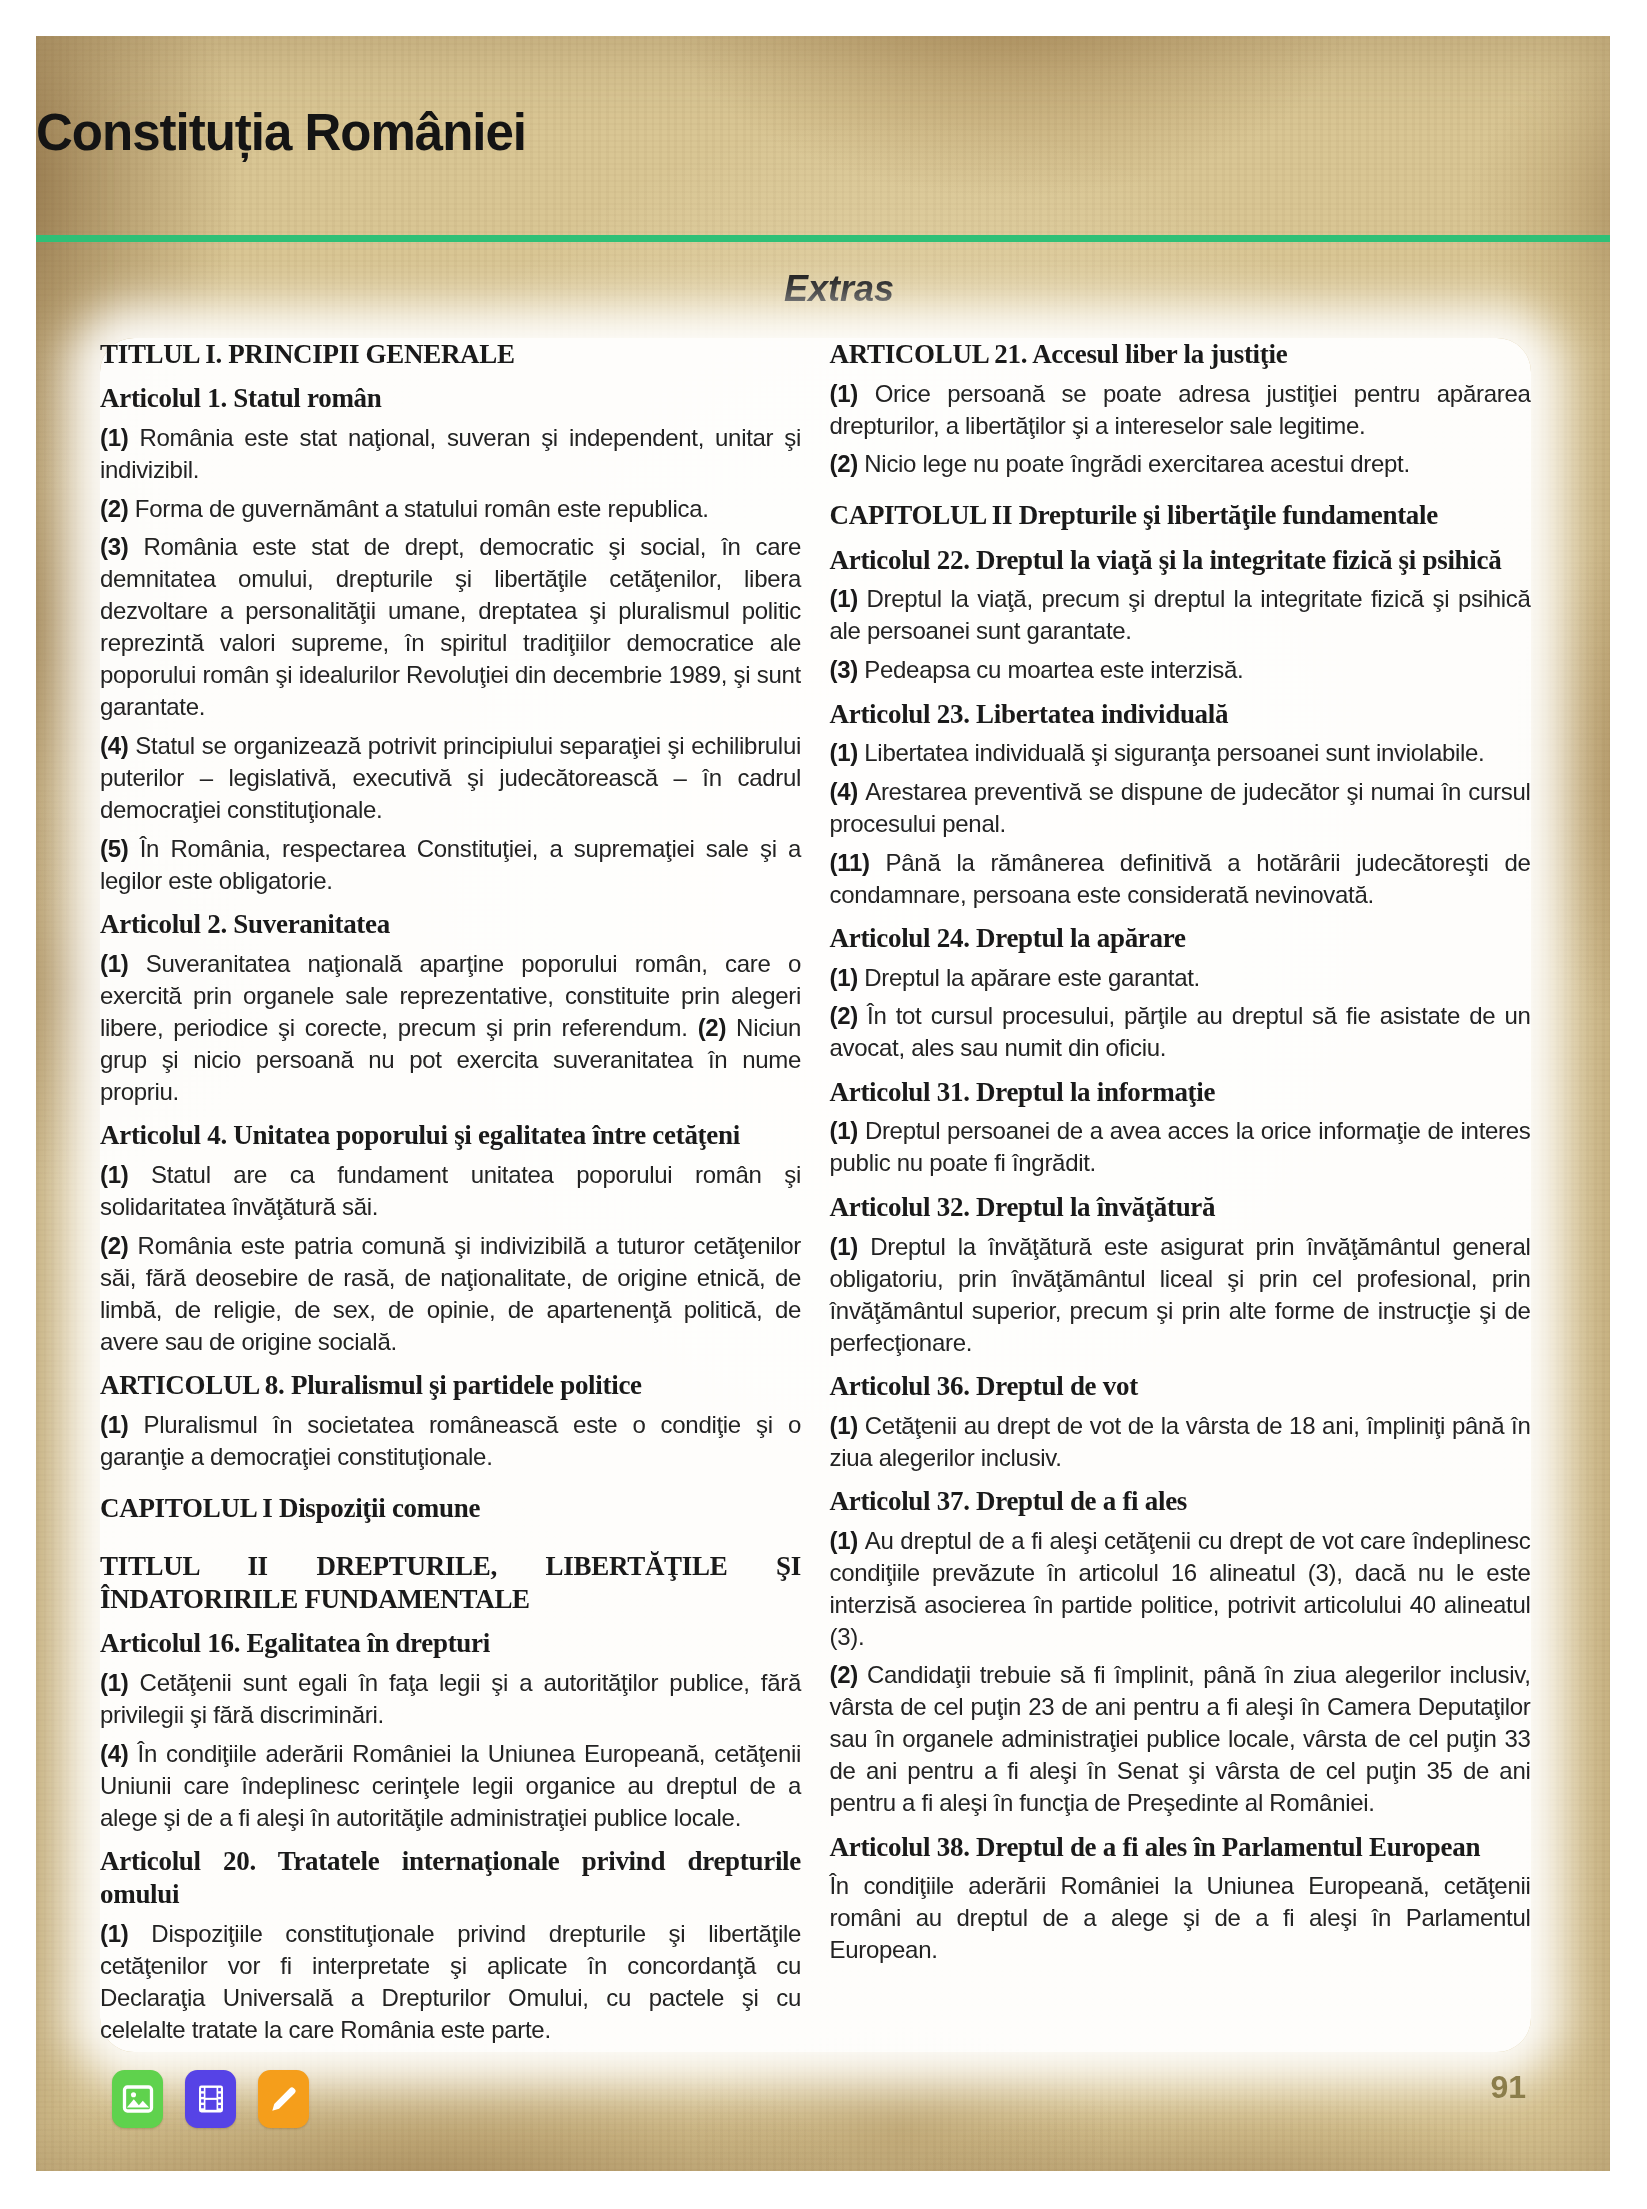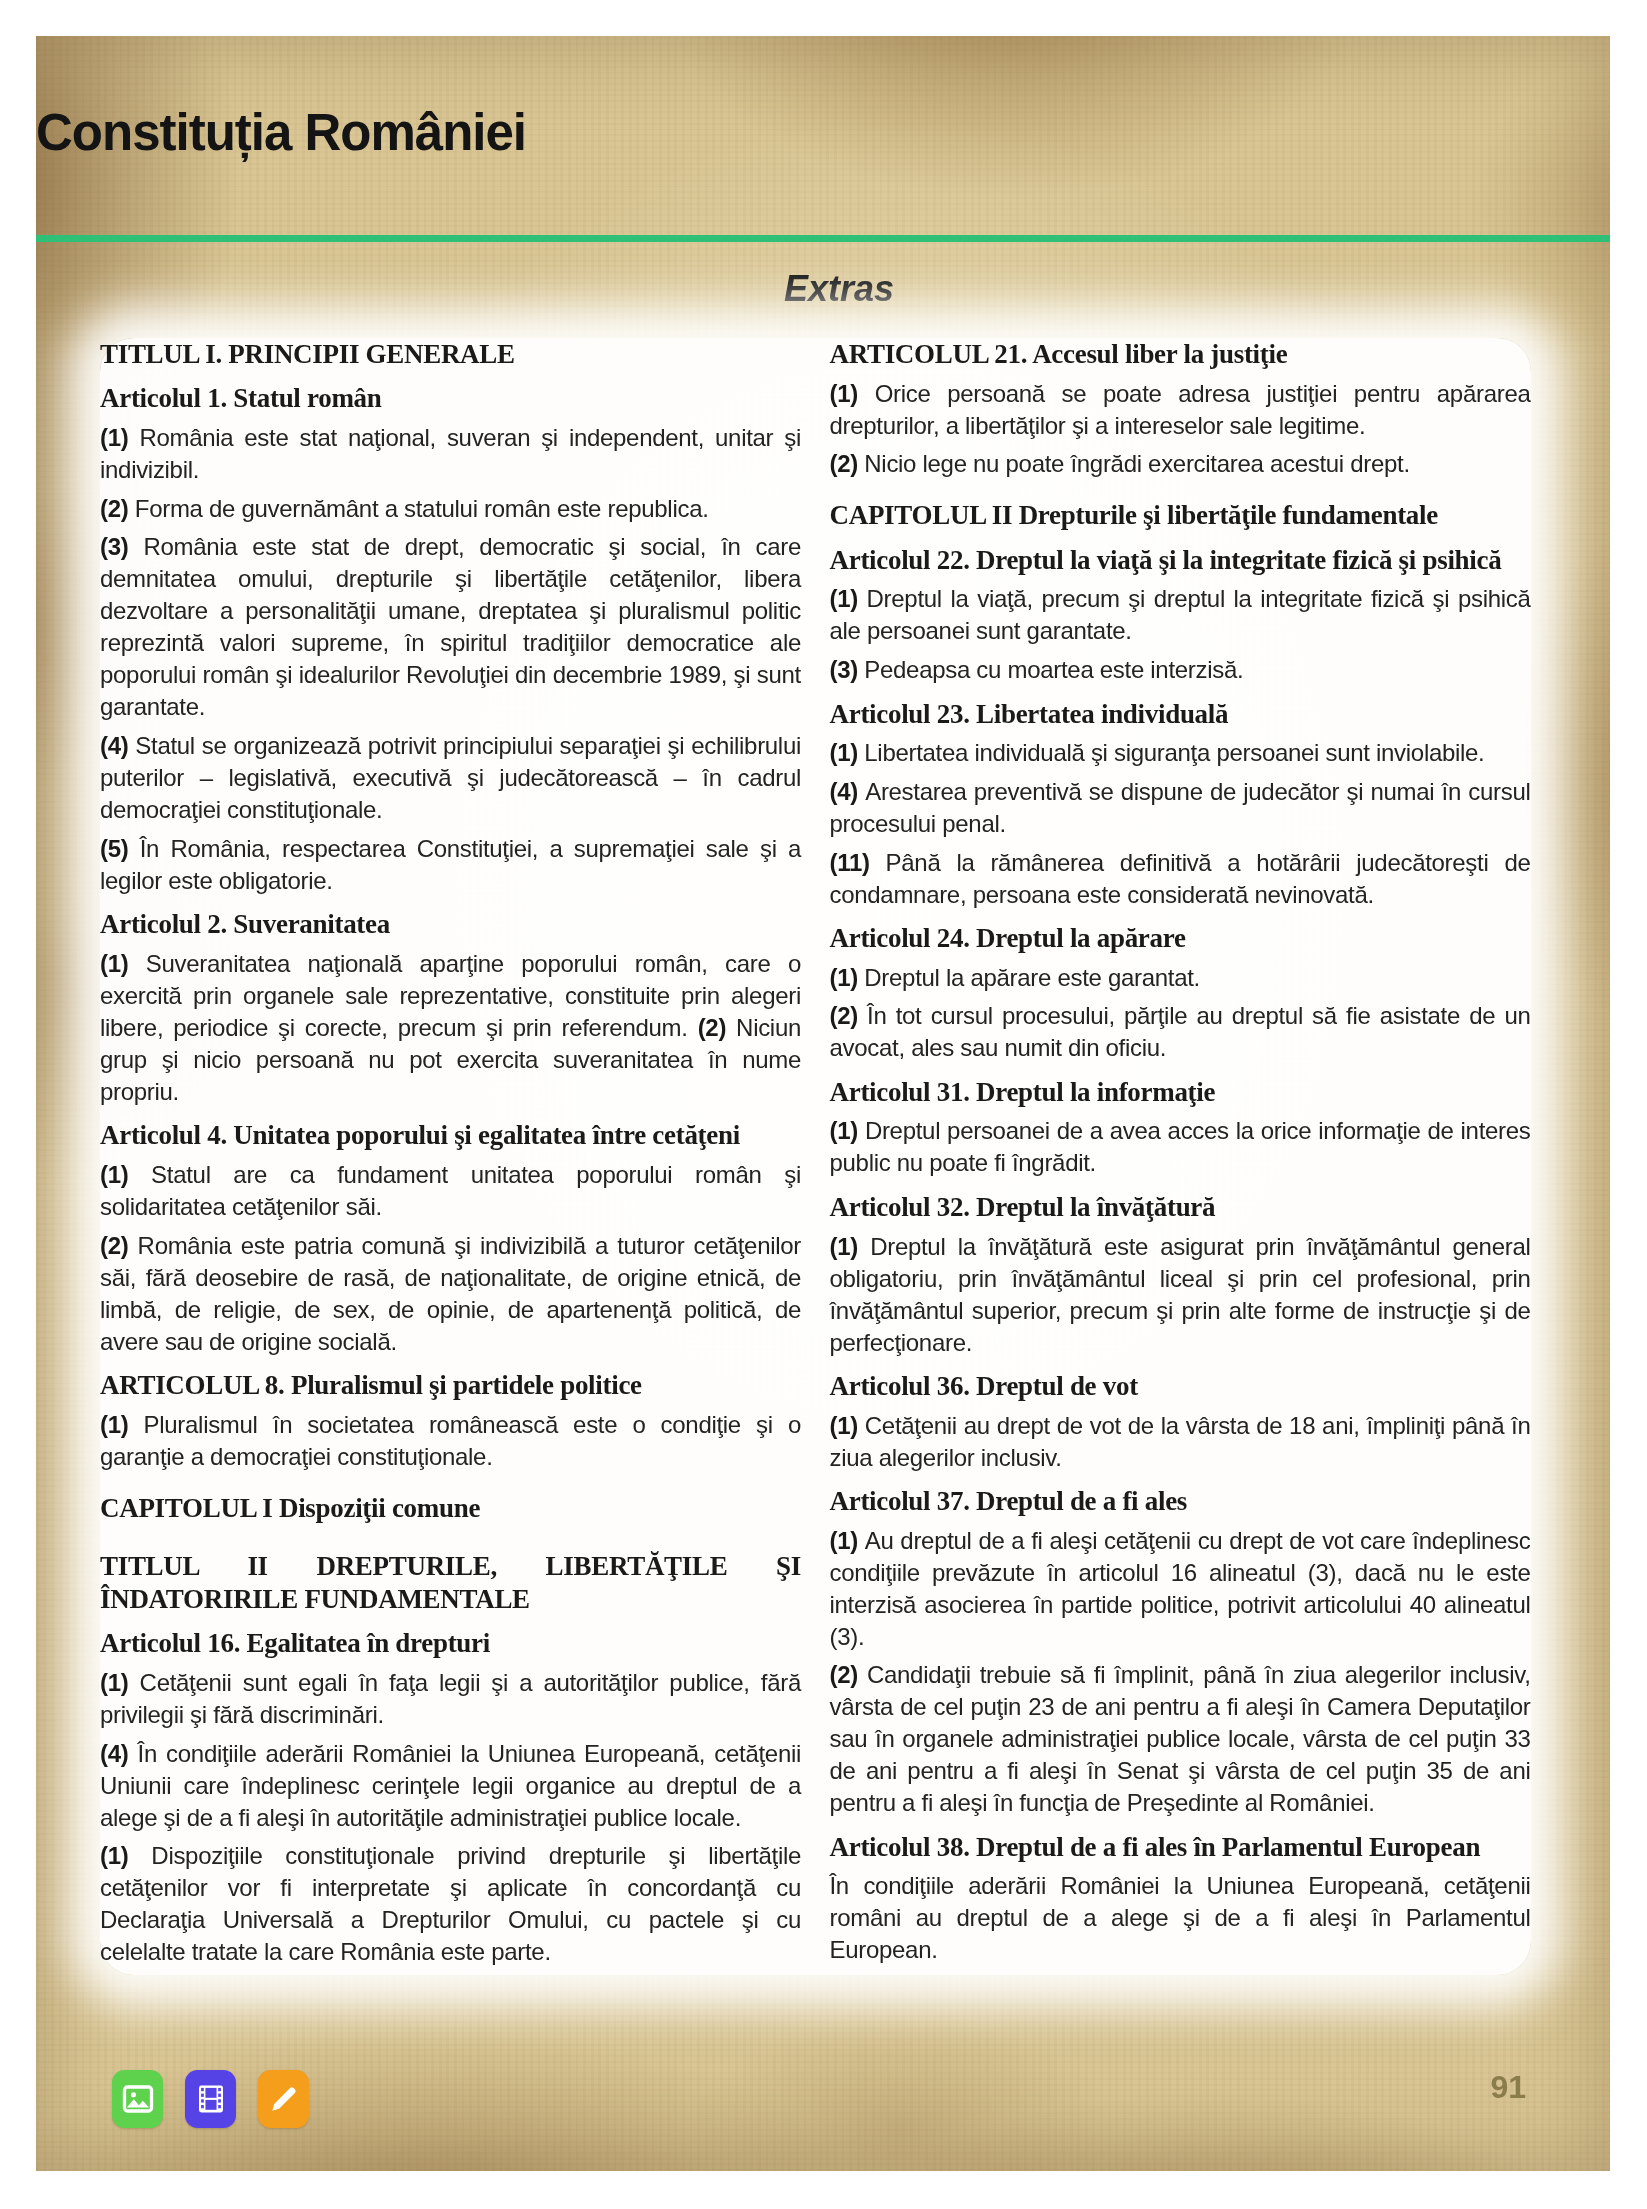--- a/index.html
+++ b/index.html
@@ -79,29 +79,30 @@
           <h3 class="blk blk-section"><b>TITLUL I. PRINCIPII GENERALE</b></h3>
           <h3 class="blk blk-article"><b>Articolul 1. Statul român</b></h3>
           <p class="blk blk-para"><b>(1) </b><span>România este stat naţional, suveran şi independent, unitar şi indivizibil.</span></p>
           <p class="blk blk-para"><b>(2) </b><span>Forma de guvernământ a statului român este republica.</span></p>
           <p class="blk blk-para"><b>(3) </b><span>România este stat de drept, democratic şi social, în care demnitatea omului, drepturile şi libertăţile cetăţenilor, libera dezvoltare a personalităţii umane, dreptatea şi pluralismul politic reprezintă valori supreme, în spiritul tradiţiilor democratice ale poporului român şi idealurilor Revoluţiei din decembrie 1989, şi sunt garantate.</span></p>
           <p class="blk blk-para"><b>(4) </b><span>Statul se organizează potrivit principiului separaţiei şi echilibrului puterilor – legislativă, executivă şi judecătorească – în cadrul democraţiei constituţionale.</span></p>
           <p class="blk blk-para"><b>(5) </b><span>În România, respectarea Constituţiei, a supremaţiei sale şi a legilor este obligatorie.</span></p>
           <h3 class="blk blk-article"><b>Articolul 2. Suveranitatea</b></h3>
           <p class="blk blk-para"><b>(1) </b><span>Suveranitatea naţională aparţine poporului român, care o exercită prin organele sale reprezentative, constituite prin alegeri libere, periodice şi corecte, precum şi prin referendum. </span><b>(2) </b><span>Niciun grup şi nicio persoană nu pot exercita suveranitatea în nume propriu.</span></p>
           <h3 class="blk blk-article"><b>Articolul 4. Unitatea poporului şi egalitatea între cetăţeni</b></h3>
-          <p class="blk blk-para"><b>(1) </b><span>Statul are ca fundament unitatea poporului român şi solidaritatea cetăţenilor săi.</span></p>
+          <p class="blk blk-para"><b>(1) </b><span>Statul are ca fundament unitatea poporului român şi solidaritatea învăţătură săi.</span></p>
           <p class="blk blk-para"><b>(2) </b><span>România este patria comună şi indivizibilă a tuturor cetăţenilor săi, fără deosebire de rasă, de naţionalitate, de origine etnică, de limbă, de religie, de sex, de opinie, de apartenenţă politică, de avere sau de origine socială.</span></p>
           <h3 class="blk blk-article"><b>ARTICOLUL 8. Pluralismul şi partidele politice</b></h3>
           <p class="blk blk-para"><b>(1) </b><span>Pluralismul în societatea românească este o condiţie şi o garanţie a democraţiei constituţionale.</span></p>
           <h3 class="blk blk-chapter"><b>CAPITOLUL I Dispoziţii comune</b></h3>
           <h3 class="blk blk-section"><b>TITLUL II DREPTURILE, LIBERTĂŢILE ŞI ÎNDATORIRILE FUNDAMENTALE</b></h3>
           <h3 class="blk blk-article"><b>Articolul 16. Egalitatea în drepturi</b></h3>
           <p class="blk blk-para"><b>(1) </b><span>Cetăţenii sunt egali în faţa legii şi a autorităţilor publice, fără privilegii şi fără discriminări.</span></p>
           <p class="blk blk-para"><b>(4) </b><span>În condiţiile aderării României la Uniunea Europeană, cetăţenii Uniunii care îndeplinesc cerinţele legii organice au dreptul de a alege şi de a fi aleşi în autorităţile administraţiei publice locale.</span></p>
+          <h3 class="blk blk-article"><b>Articolul 20. Tratatele internaţionale privind drepturile omului</b></h3>
           <p class="blk blk-para"><b>(1) </b><span>Dispoziţiile constituţionale privind drepturile şi libertăţile cetăţenilor vor fi interpretate şi aplicate în concordanţă cu Declaraţia Universală a Drepturilor Omului, cu pactele şi cu celelalte tratate la care România este parte.</span></p>
         </div>
       <div class="col" id="col-right">
           <h3 class="blk blk-article"><b>ARTICOLUL 21. Accesul liber la justiţie</b></h3>
           <p class="blk blk-para"><b>(1) </b><span>Orice persoană se poate adresa justiţiei pentru apărarea drepturilor, a libertăţilor şi a intereselor sale legitime.</span></p>
           <p class="blk blk-para"><b>(2) </b><span>Nicio lege nu poate îngrădi exercitarea acestui drept.</span></p>
           <h3 class="blk blk-chapter"><b>CAPITOLUL II Drepturile şi libertăţile fundamentale</b></h3>
           <h3 class="blk blk-article"><b>Articolul 22. Dreptul la viaţă şi la integritate fizică şi psihică</b></h3>
           <p class="blk blk-para"><b>(1) </b><span>Dreptul la viaţă, precum şi dreptul la integritate fizică şi psihică ale persoanei sunt garantate.</span></p>
           <p class="blk blk-para"><b>(3) </b><span>Pedeapsa cu moartea este interzisă.</span></p>

